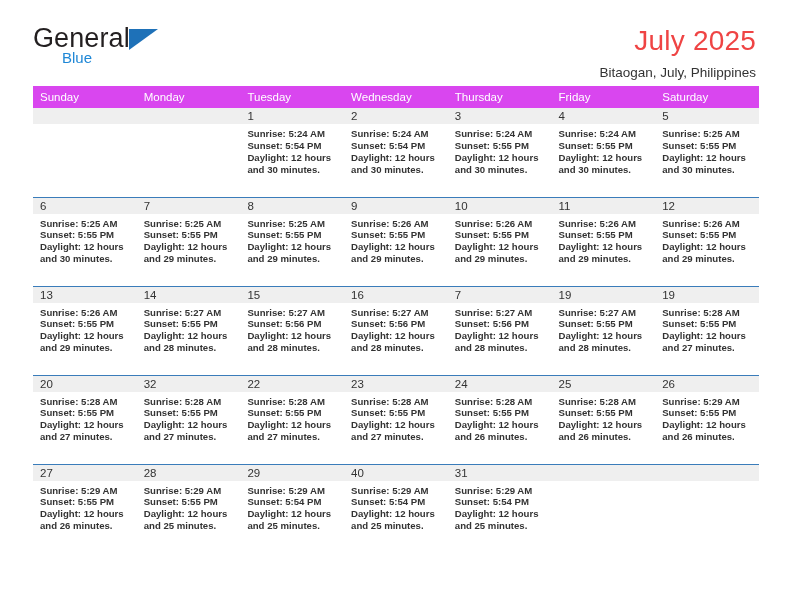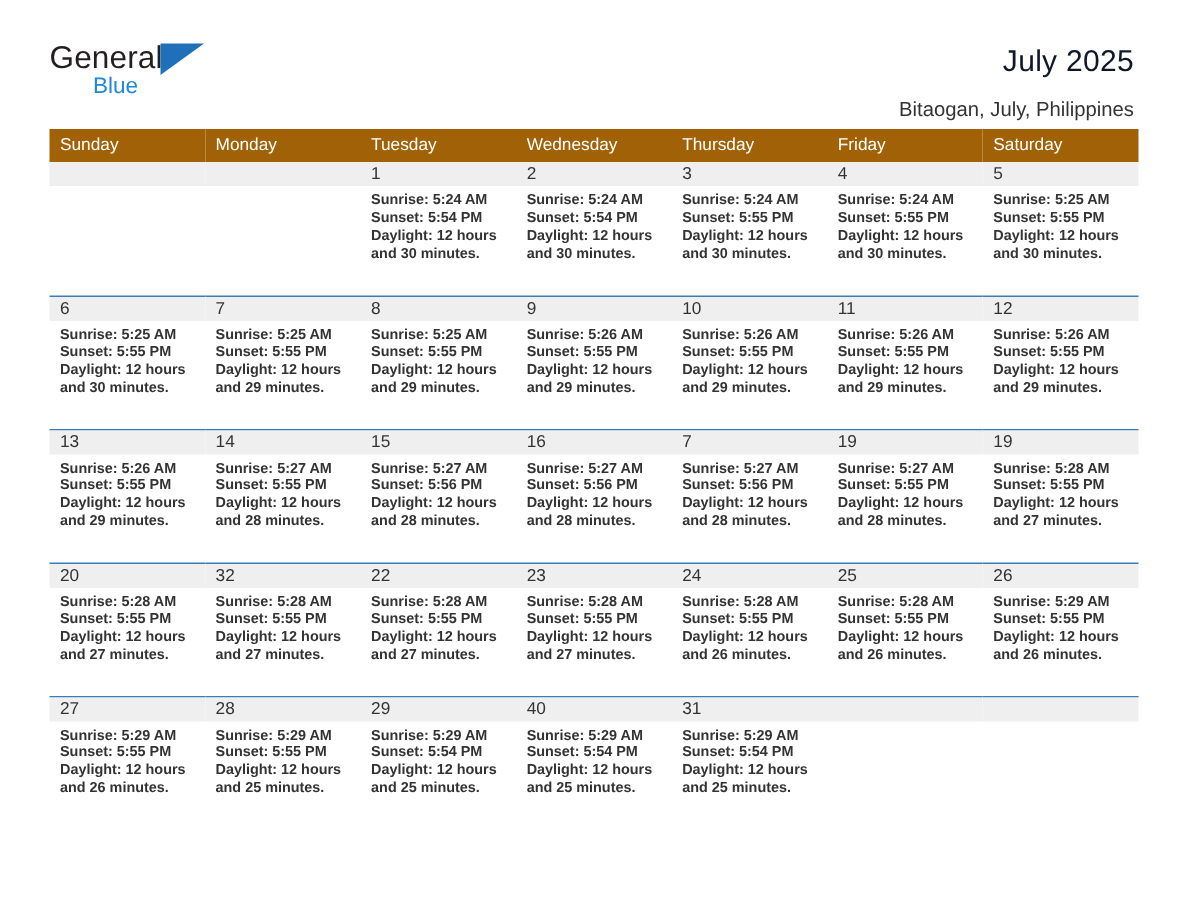--- a/index.html
+++ b/index.html
@@ -30,21 +30,21 @@
     position: relative;
     width: 112px;
     height: 52px;
     padding-top: 6px;
   }
   .logo-row1 {
     display: flex;
     align-items: flex-start;
   }
   .logo-general {
-    font-size: 21px;
+    font-size: 27px;
     color: #231f20;
     letter-spacing: .1px;
     line-height: 21px;
   }
   .logo-tri {
     width: 0;
     height: 0;
     border-left: 29px solid #1e71b8;
     border-bottom: 21px solid transparent;
     margin-left: -1px;
@@ -57,42 +57,42 @@
     margin-top: -3px;
     margin-left: 29px;
   }
 
   
   .titleblock {
     text-align: right;
     padding-top: 4px;
   }
   .cal-title {
-    font-size: 20px;
-    color: #0f172a;
+    font-size: 28px;
+    color: #ef4444;
     font-weight: normal;
     line-height: 30px;
     letter-spacing: .2px;
   }
   .cal-sub {
     font-size: 13.5px;
     color: #333333;
     margin-top: 9px;
     line-height: 16px;
   }
 
   
   .cal {
     margin: 0 33px;
     width: 726px;
     border-collapse: collapse;
     table-layout: fixed;
   }
   .cal thead th {
-    background: #a16207;
+    background: #d946ef;
     color: #ffffff;
     font-size: 11.5px;
     font-weight: normal;
     text-align: left;
     padding: 5px 0 5px 7px;
     height: 21px;
     line-height: 12px;
   }
   .weekrow td {
     vertical-align: top;

